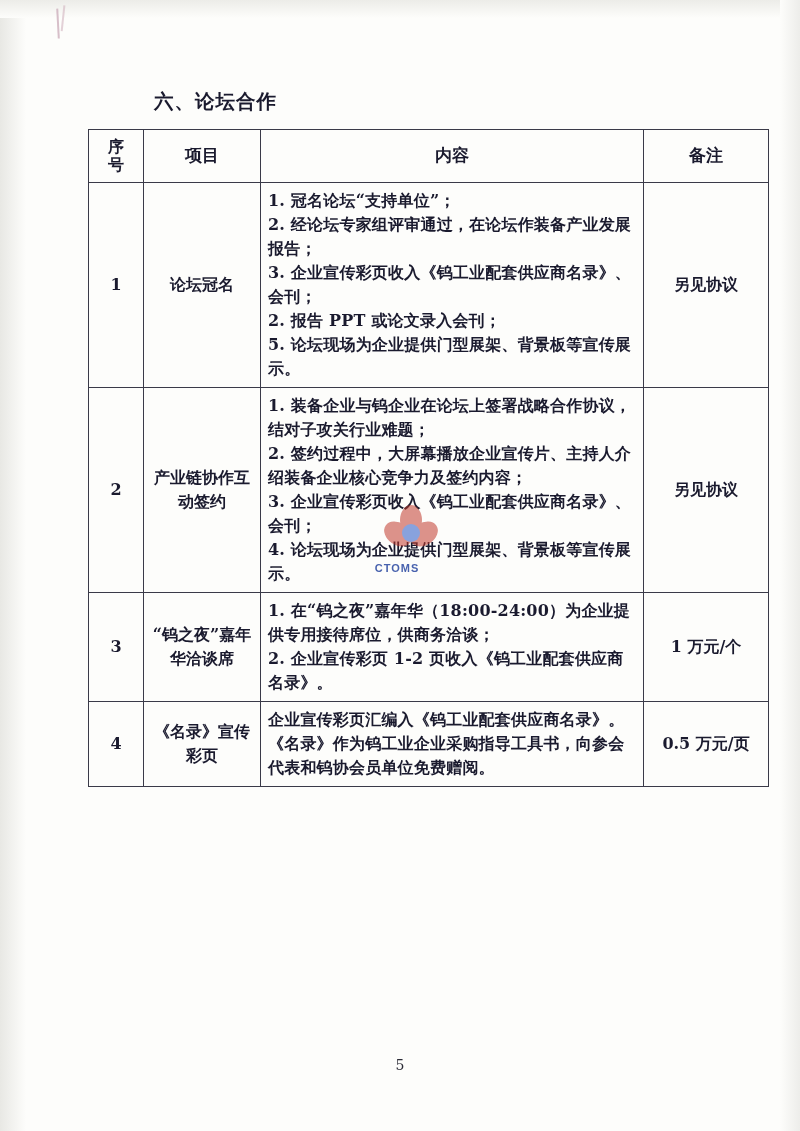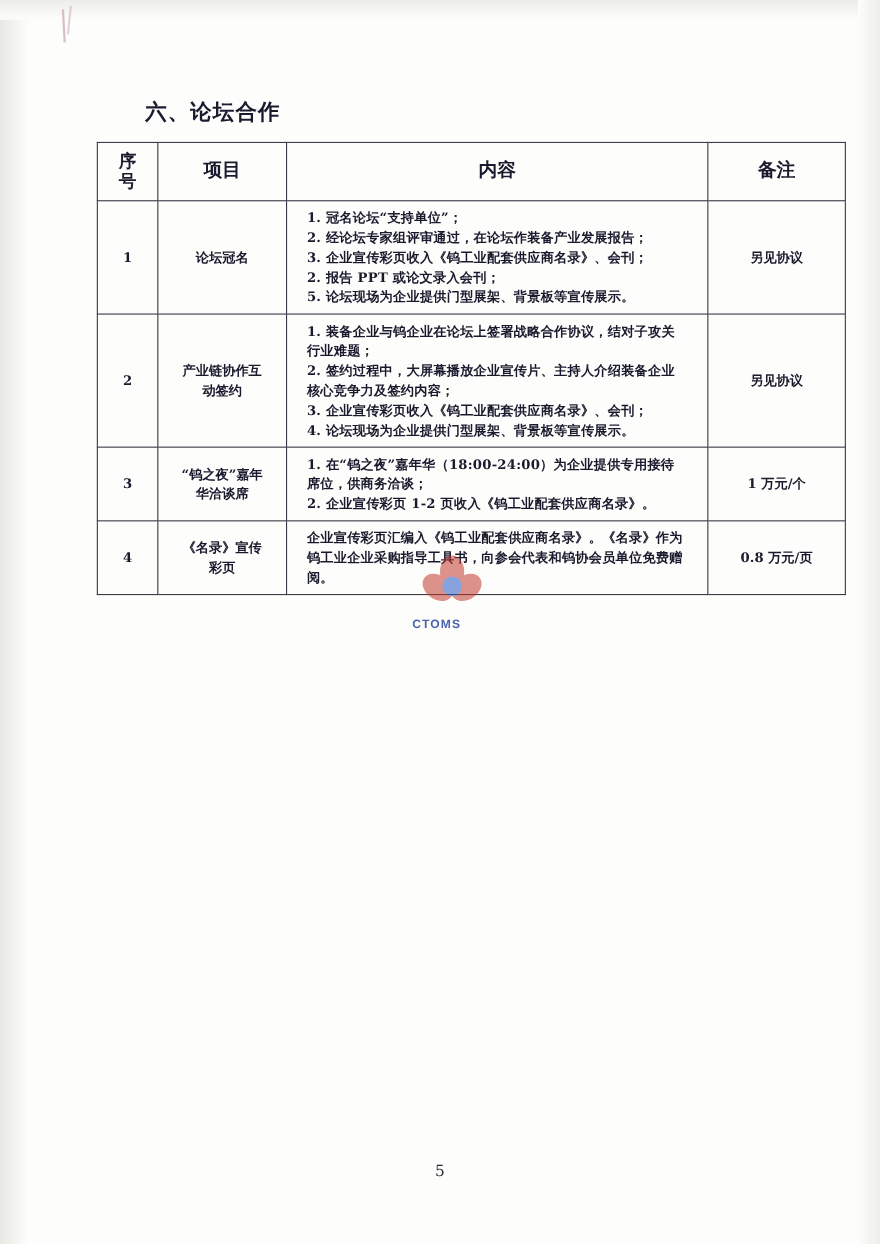--- a/index.html
+++ b/index.html
@@ -68,34 +68,34 @@
     position: absolute;
     left: 88px;
     top: 88px;
     width: 630px;
   }
 
   .section-title {
     font-size: 19.5px;
     font-weight: bold;
     letter-spacing: 1px;
-    margin: 0 0 14px 44px;
+    margin: 0 0 14px 66px;
     font-family: "DejaVu Serif", "Liberation Serif", serif;
   }
 
   table.doc-table {
     border-collapse: collapse;
     width: 630px;
     table-layout: fixed;
   }
   table.doc-table td, table.doc-table th {
     border: 1px solid #3a3a48;
     vertical-align: middle;
-    padding: 6px 18px;
-    font-size: 12px;
+    padding: 6px 7px;
+    font-size: 16px;
     line-height: 1.5;
     font-weight: bold;
     font-family: "DejaVu Serif", "Liberation Serif", serif;
   }
   table.doc-table thead th {
     text-align: center;
     height: 44px;
     font-size: 17px;
     padding: 4px 6px;
   }
@@ -240,21 +240,21 @@
             <span class="line">2. 企业宣传彩页 1-2 页收入《钨工业配套供应商名录》。</span>
           </td>
           <td class="cell-note">1 万元/个</td>
         </tr>
         <tr>
           <td class="cell-no">4</td>
           <td class="cell-item">《名录》宣传彩页</td>
           <td class="cell-content">
             <span class="line">企业宣传彩页汇编入《钨工业配套供应商名录》。《名录》作为钨工业企业采购指导工具书，向参会代表和钨协会员单位免费赠阅。</span>
           </td>
-          <td class="cell-note">0.8 万元/页</td>
+          <td class="cell-note">0.5 万元/页</td>
         </tr>
       </tbody>
     </table>
   </div>
 
   <div class="wm-logo">
     <svg width="74" height="74" viewBox="0 0 74 74" aria-hidden="true">
       <g opacity="0.75">
         <ellipse cx="37" cy="22" rx="11" ry="15" fill="#c0392b"></ellipse>
         <ellipse cx="24" cy="36" rx="11" ry="15" fill="#c0392b" transform="rotate(-55 24 36)"></ellipse>

